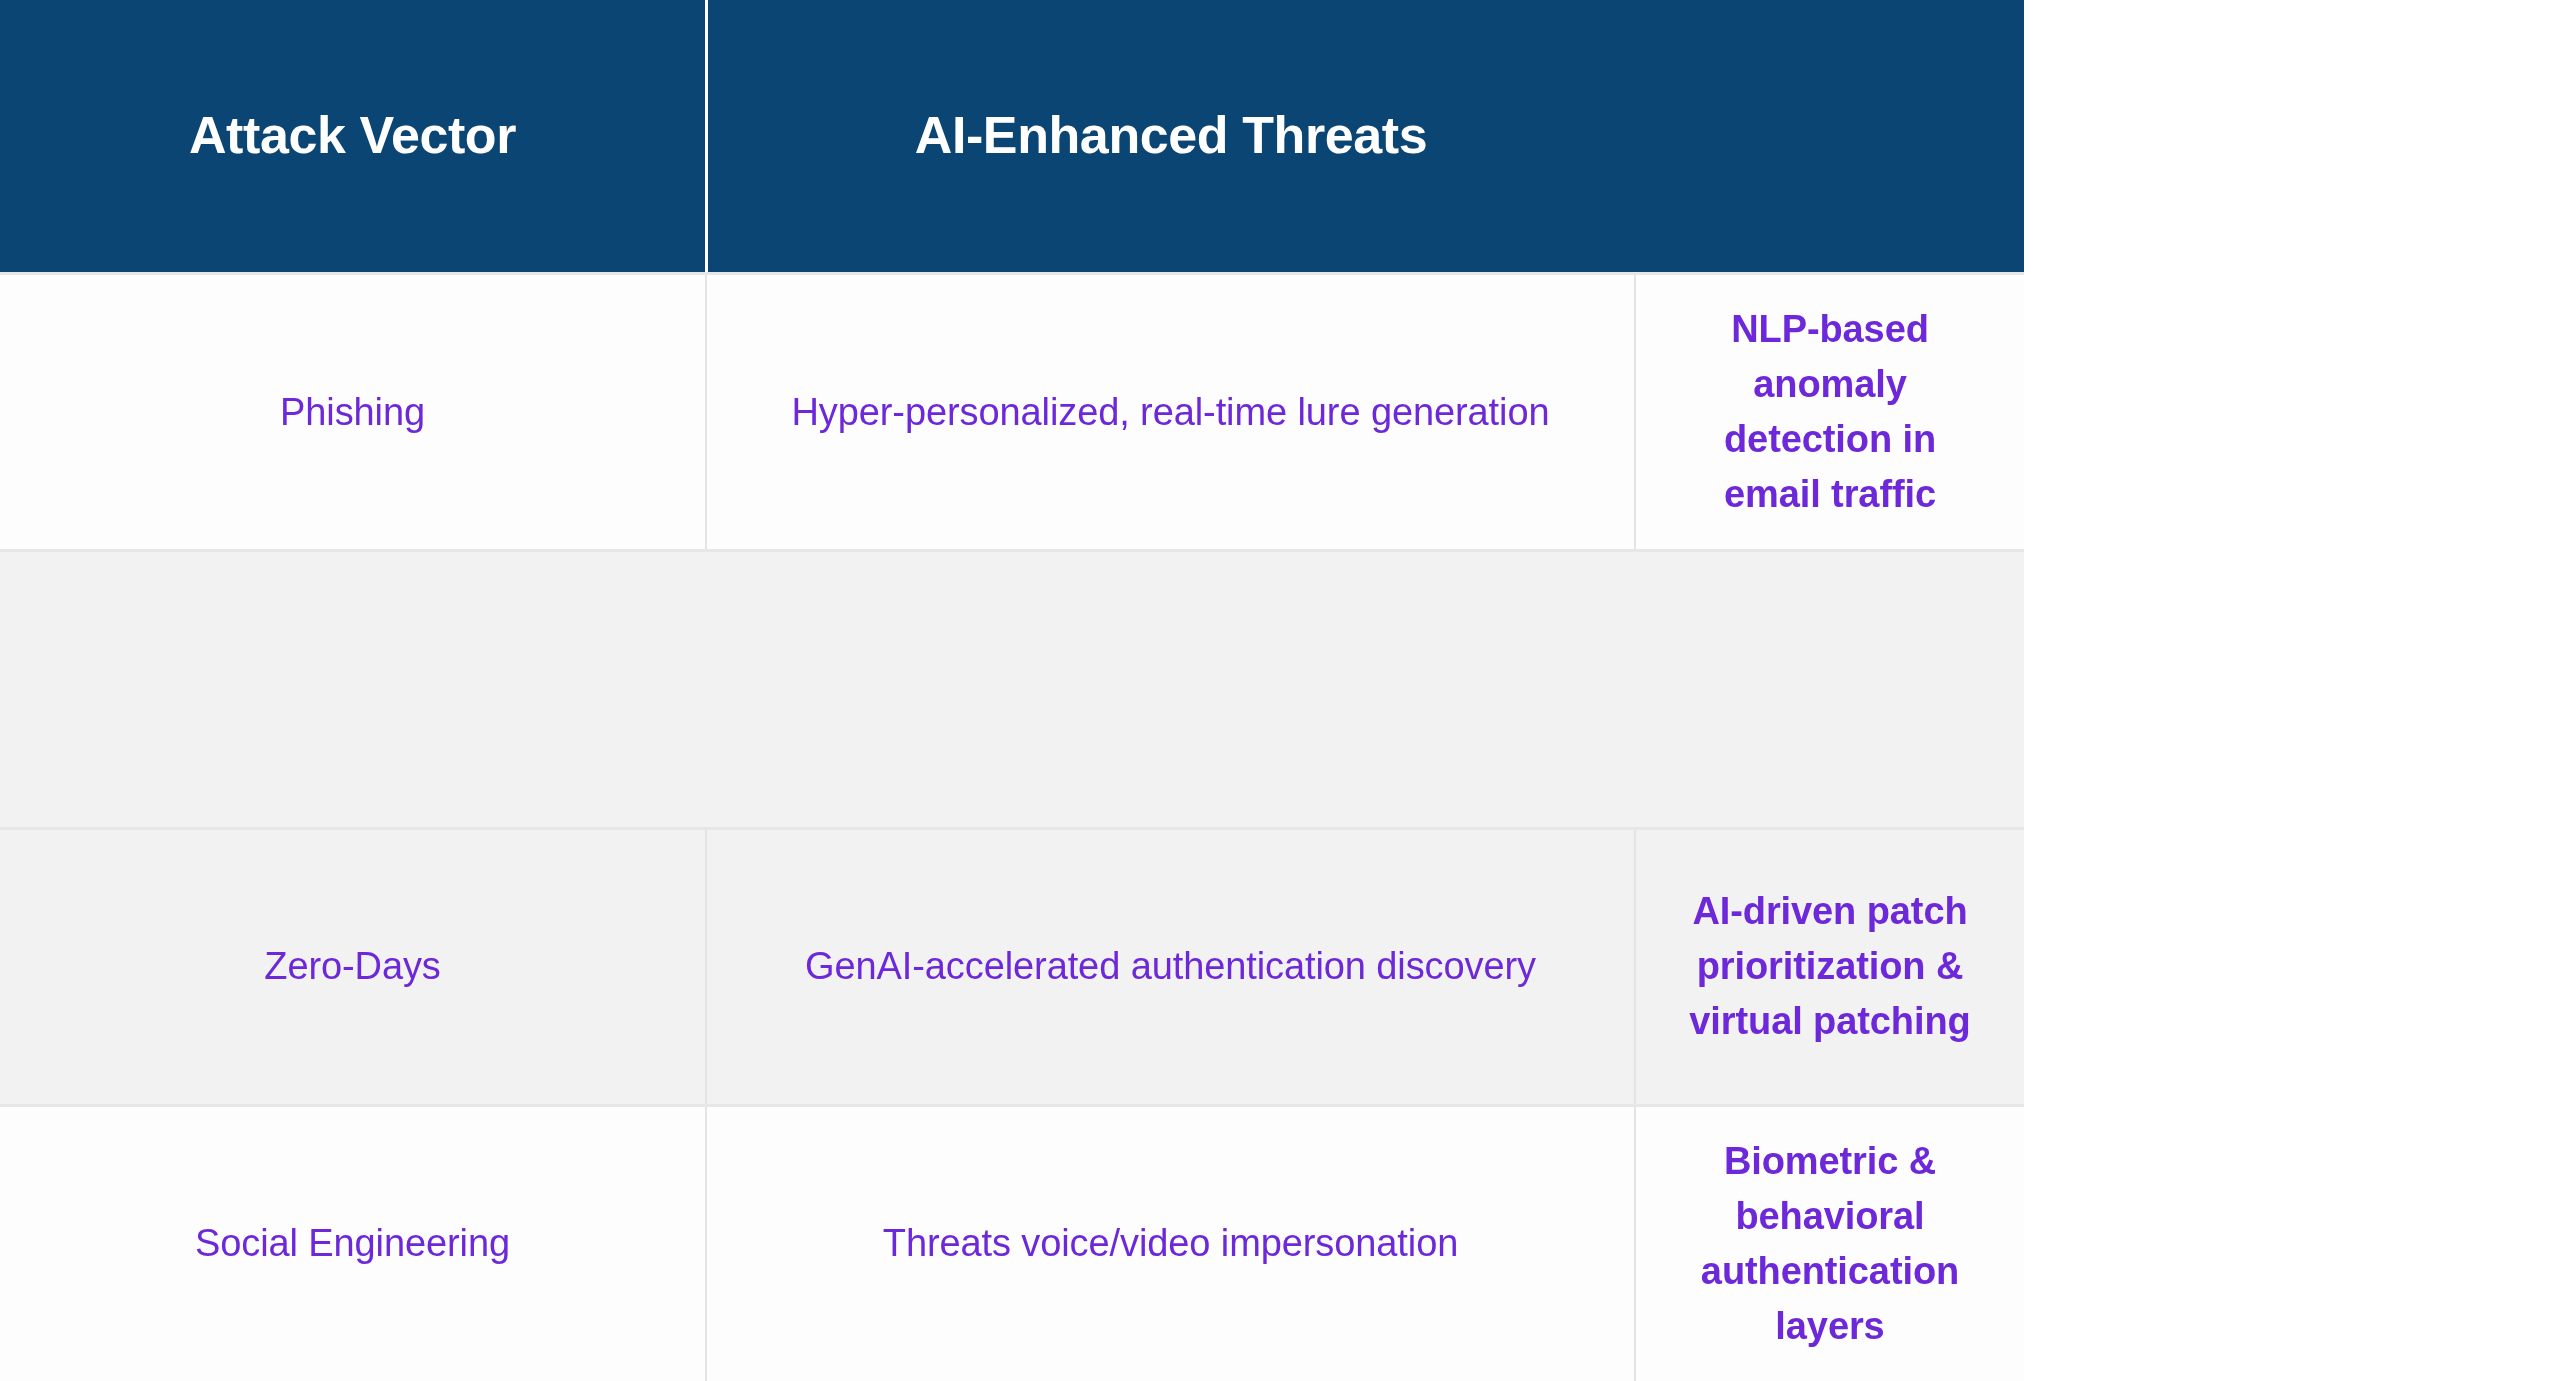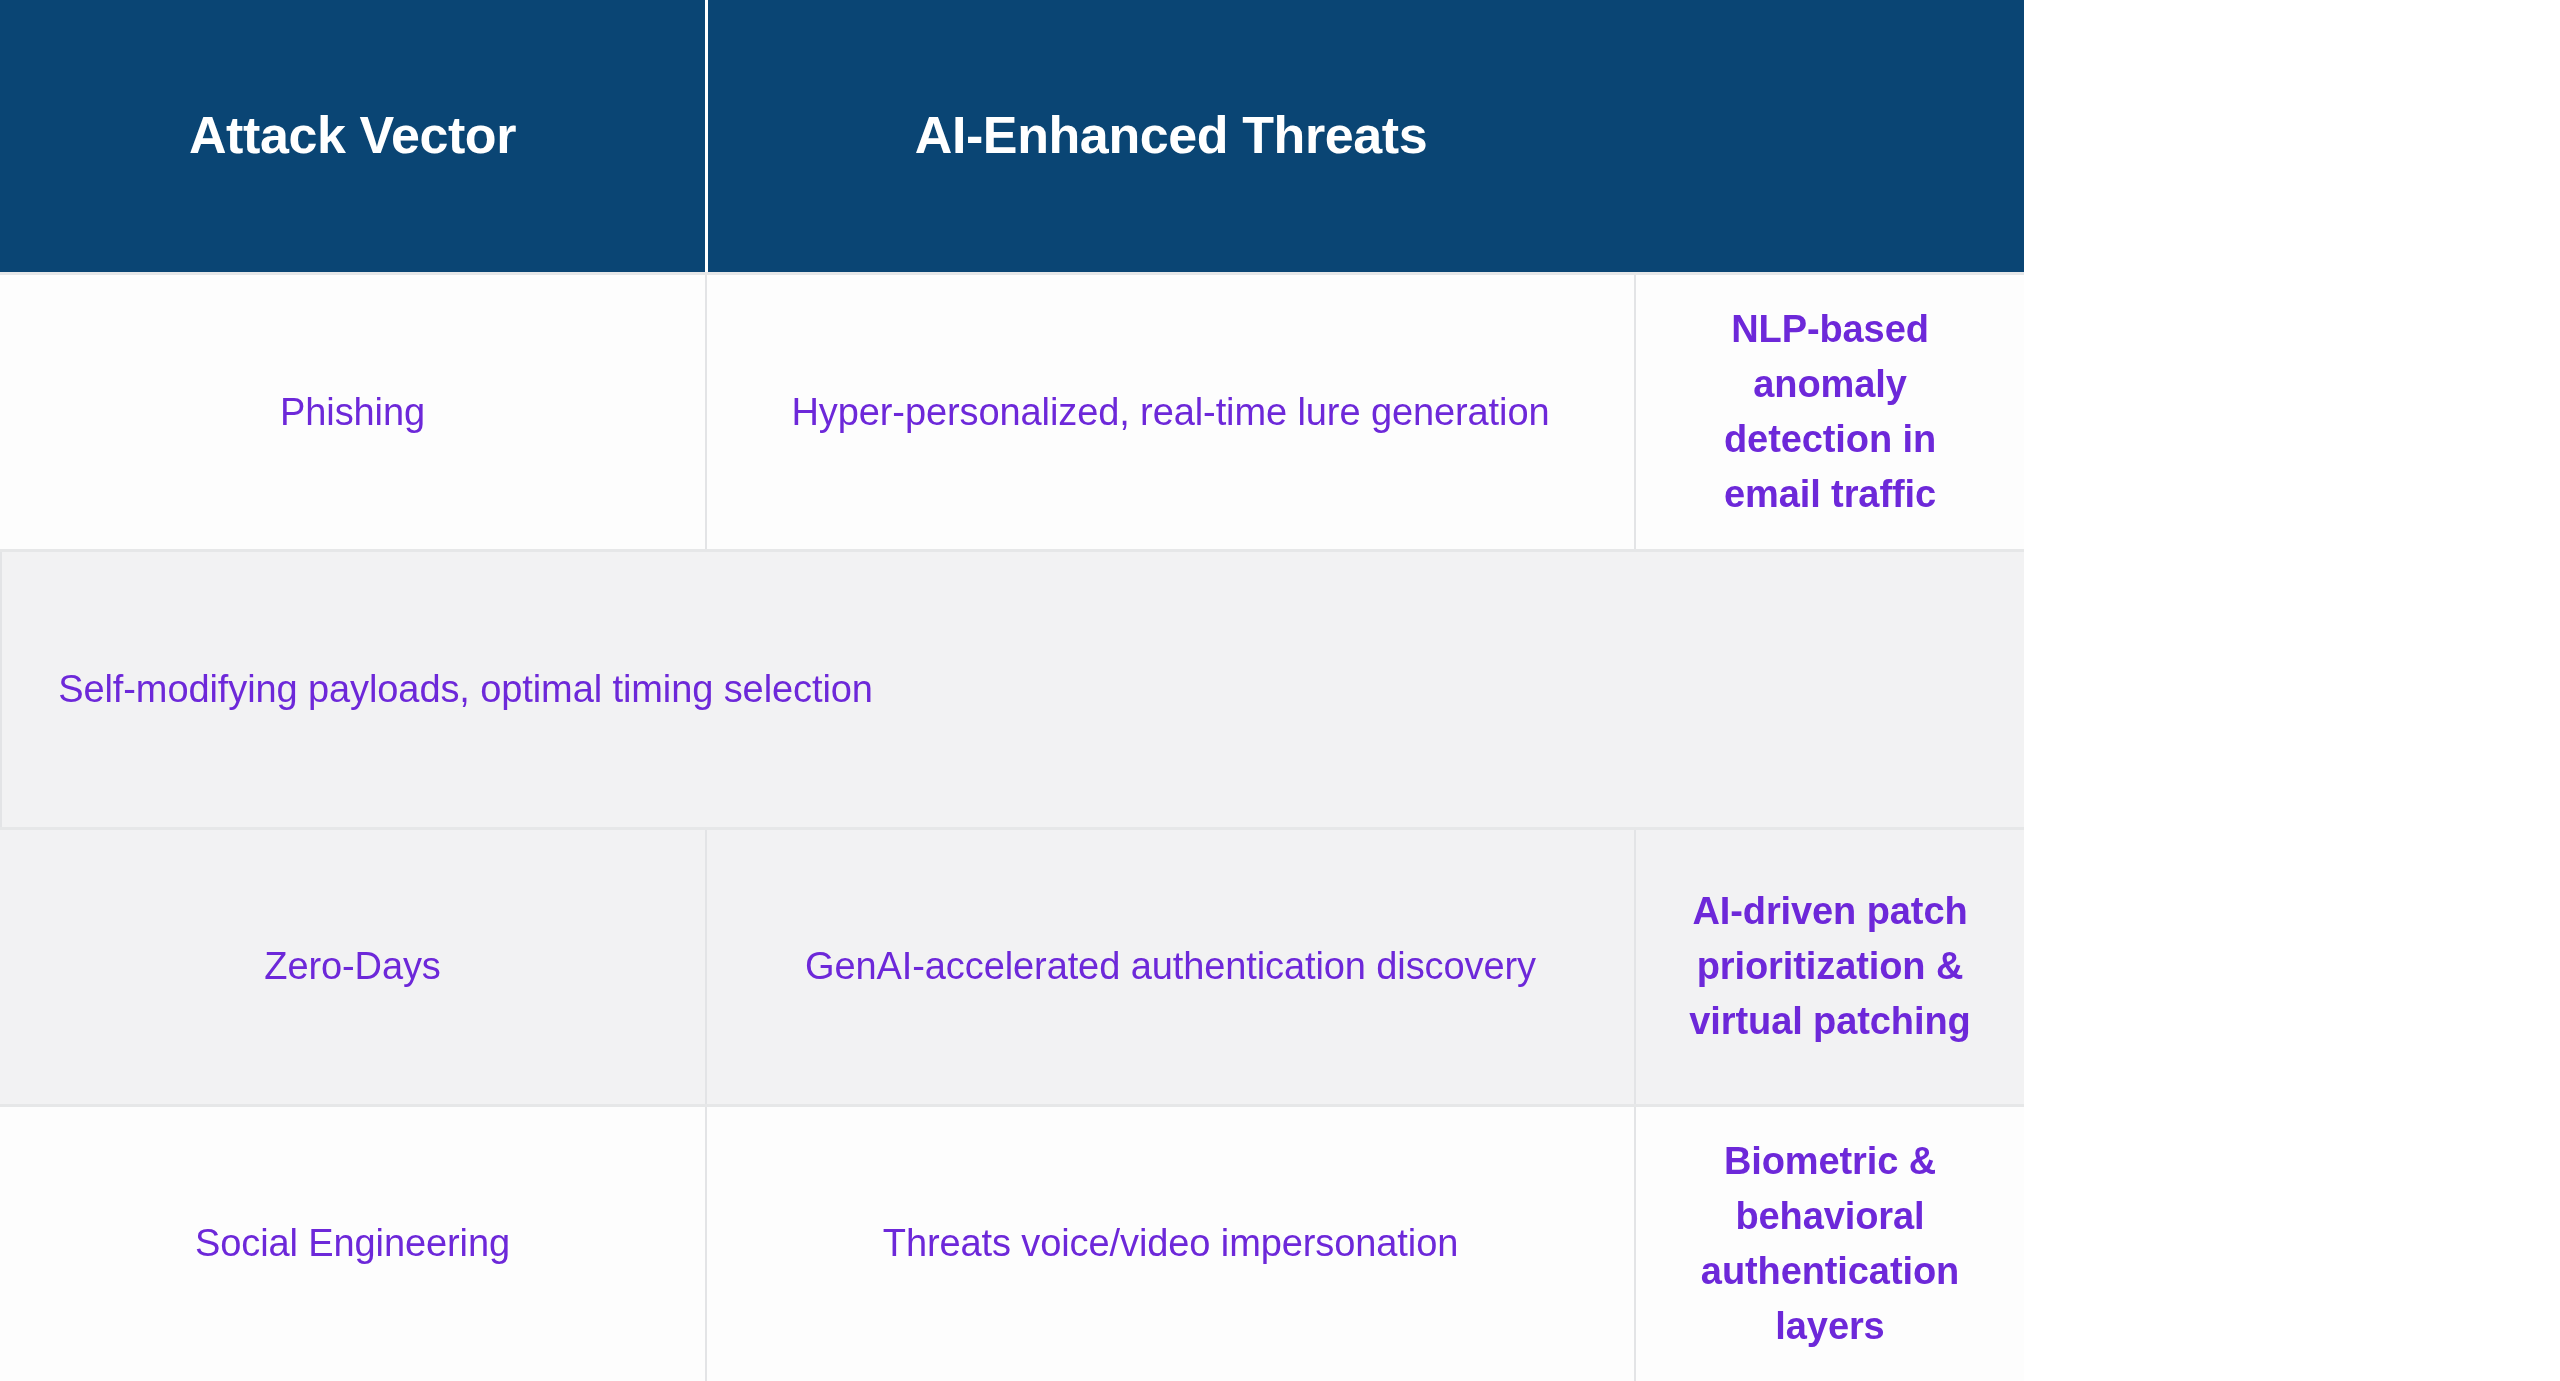--- a/index.html
+++ b/index.html
@@ -117,23 +117,20 @@
       </div>
       <div class="cell col-2">
         <span class="cell-text">Hyper-personalized, real-time lure generation</span>
       </div>
       <div class="cell col-3">
         <span class="cell-text">NLP-based anomaly detection in email traffic</span>
       </div>
     </div>
 
     <div class="table-row row-even">
-      <div class="cell col-2">
-        <span class="cell-text">Self-modifying payloads, optimal timing selection</span>
-      </div>
     </div>
 
     <div class="table-row row-even">
       <div class="cell col-1">
         <span class="cell-text">Zero-Days</span>
       </div>
       <div class="cell col-2">
         <span class="cell-text">GenAI-accelerated authentication discovery</span>
       </div>
       <div class="cell col-3">

